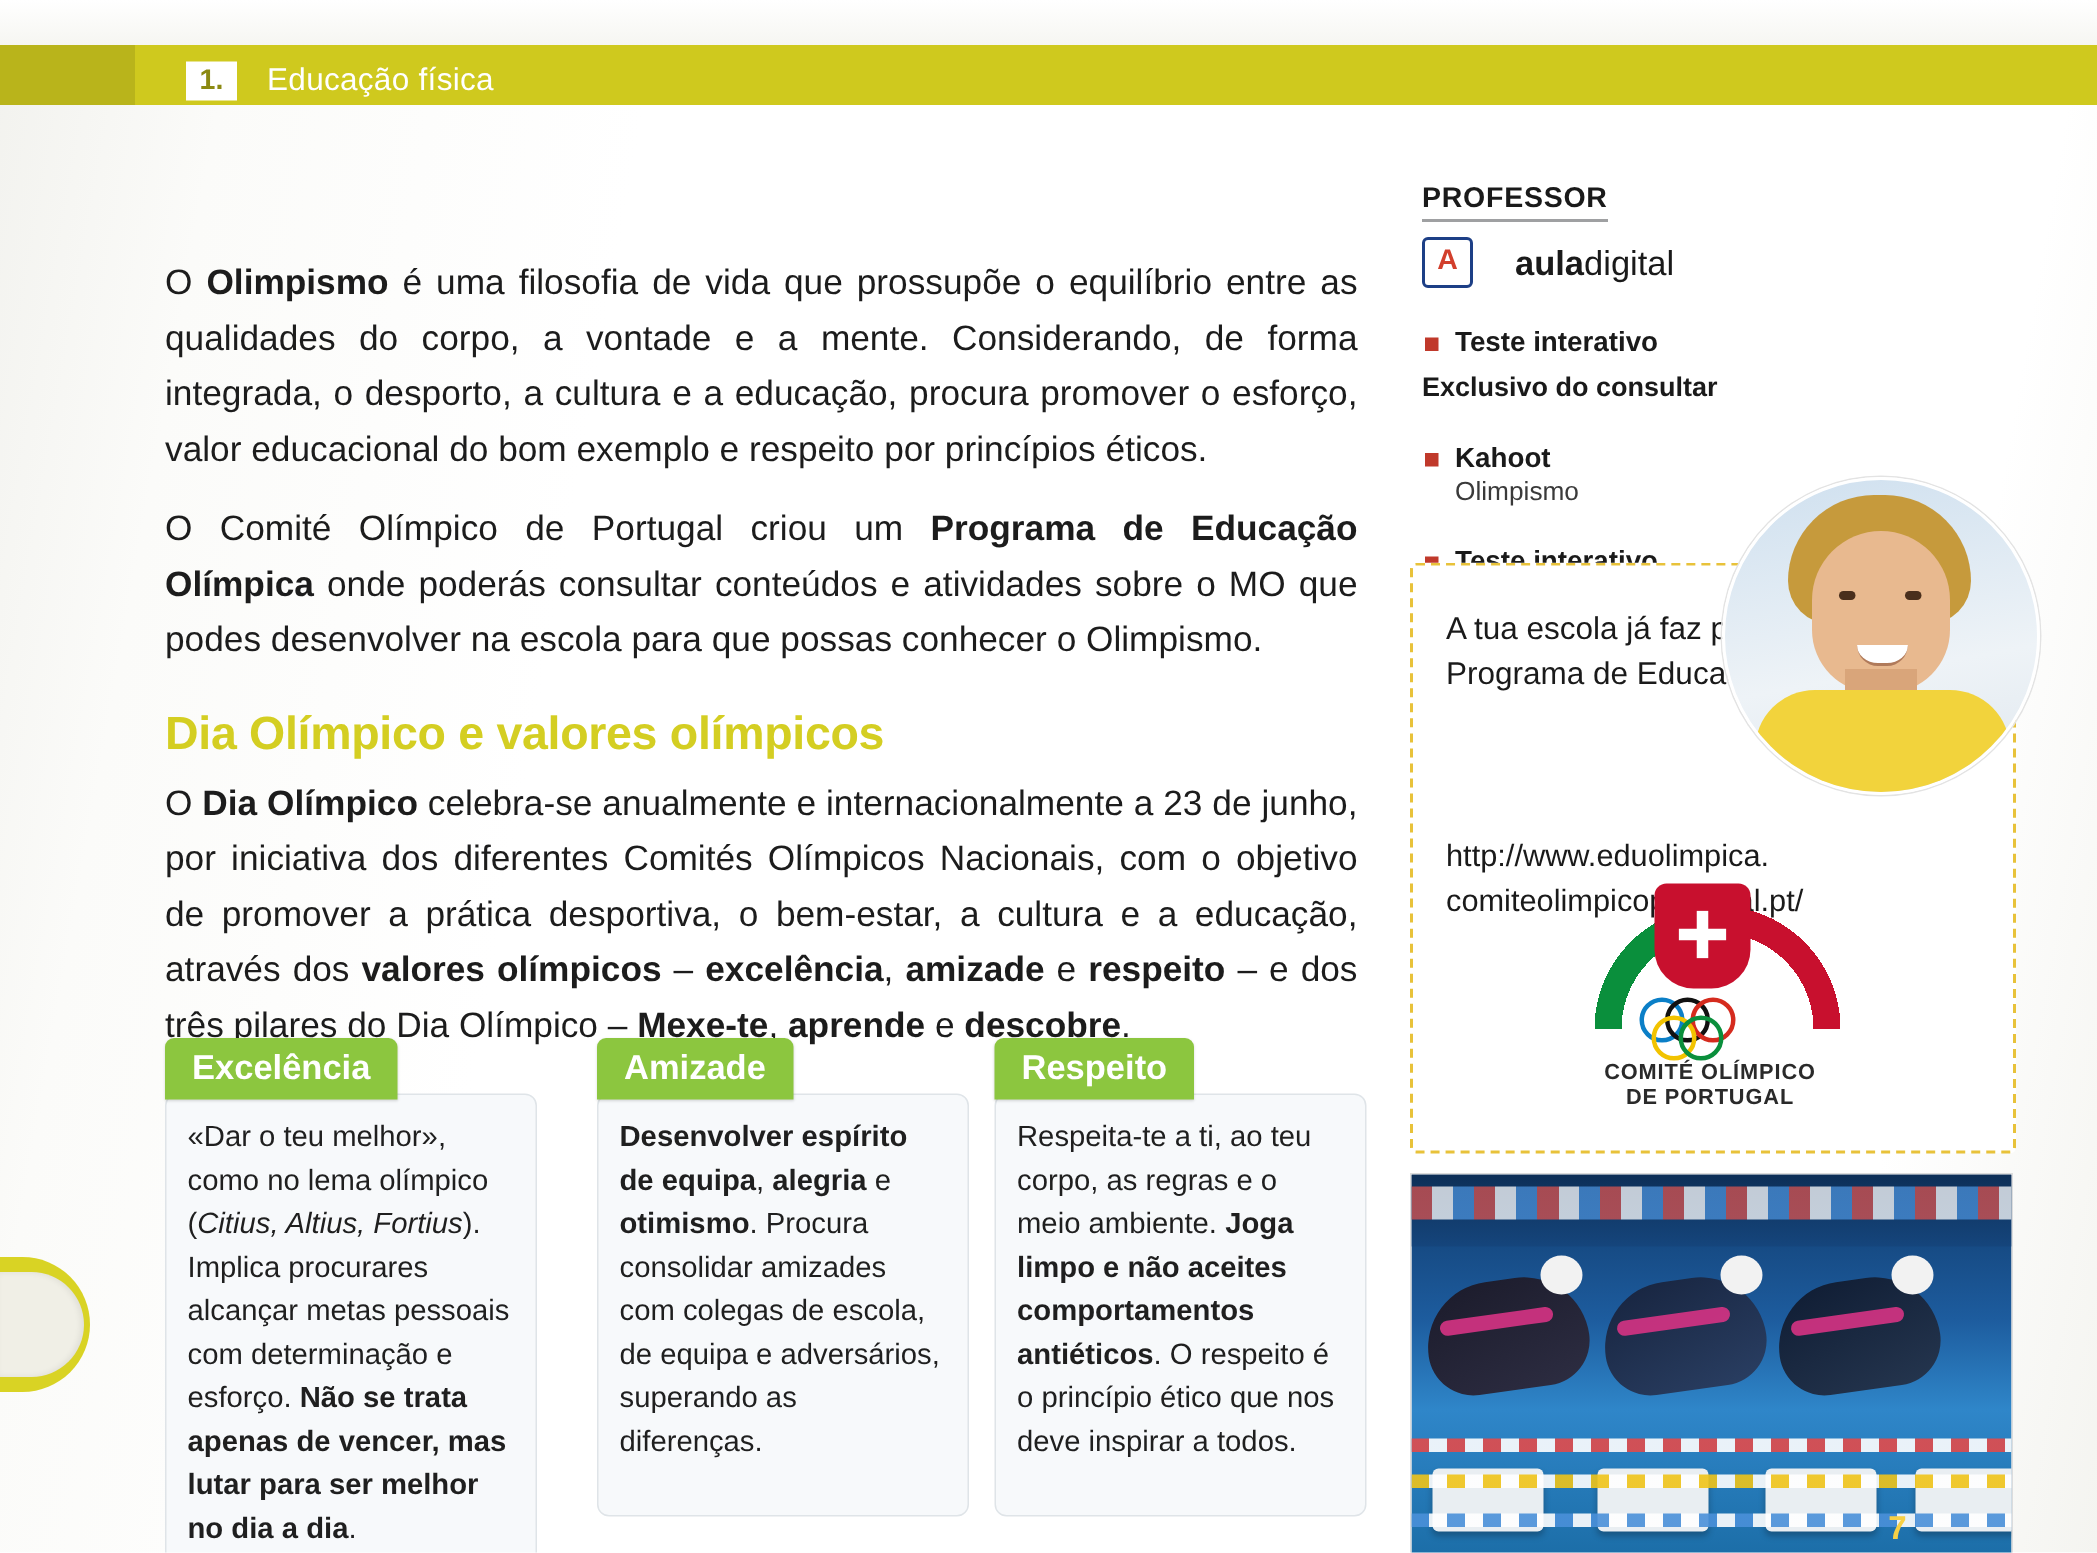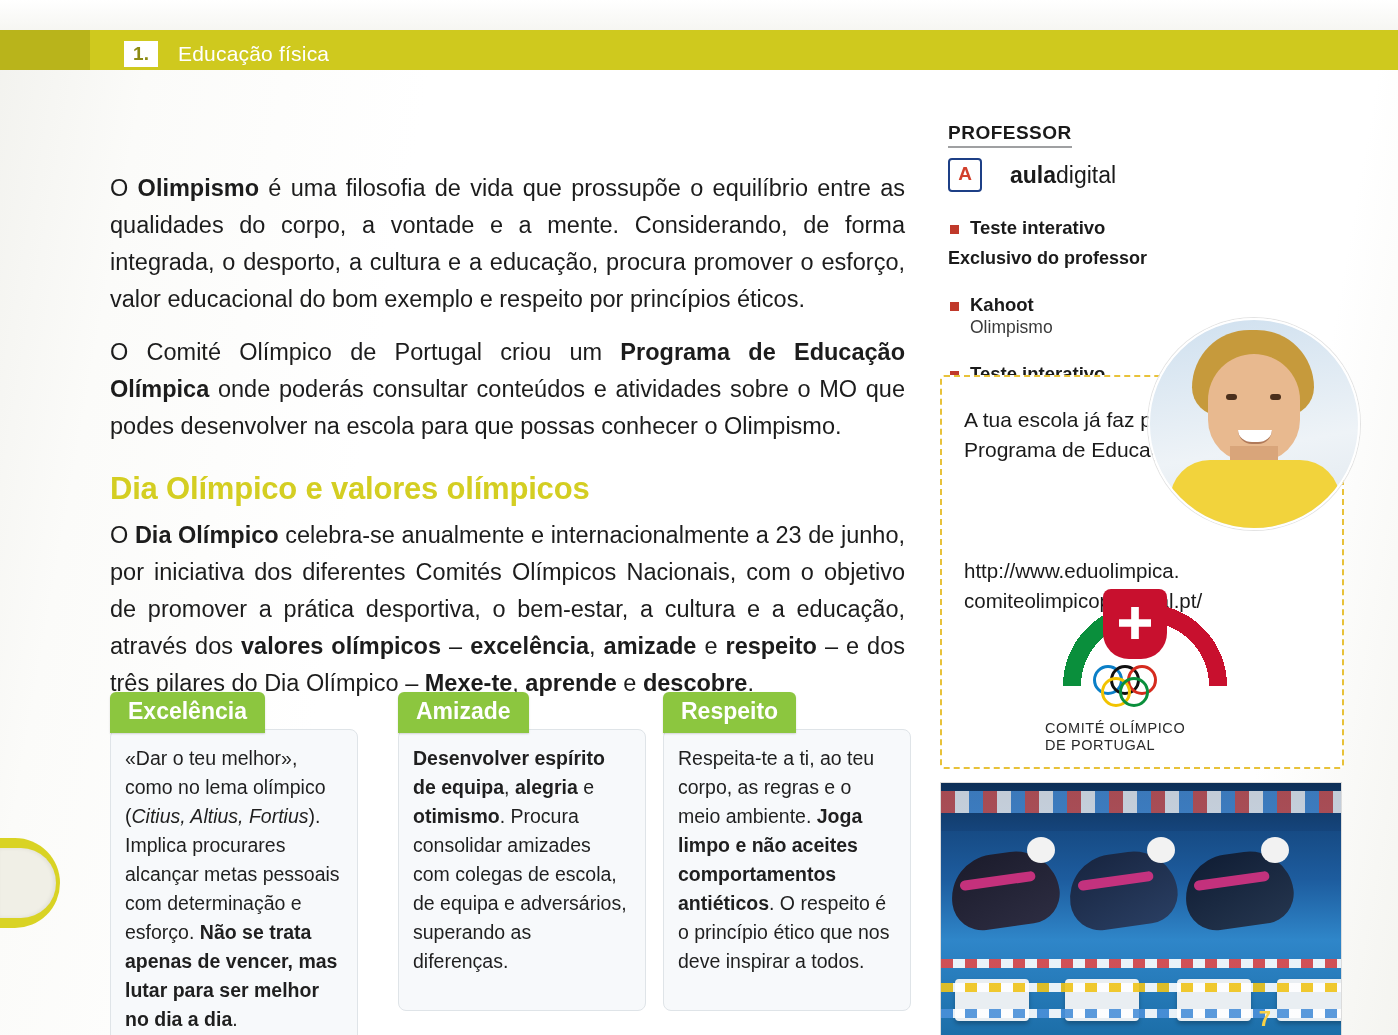--- a/index.html
+++ b/index.html
@@ -365,24 +365,25 @@
     border: 3.5px solid #000;
     border-radius: 50%;
   }
   .ring.b { border-color: #0b7fc7; left: 0;  top: 0; }
   .ring.k { border-color: #111111; left: 17px; top: 0; }
   .ring.r { border-color: #d52b1e; left: 34px; top: 0; }
   .ring.y { border-color: #f2c300; left: 8px;  top: 12px; }
   .ring.g { border-color: #0a8f3c; left: 26px; top: 12px; }
   .logo-cap {
     position: absolute;
-    left: 0; top: 135px;
+    left: 0; top: 122px;
     width: 190px;
+    text-align: center;
     font-size: 14.5px;
-    font-weight: normal;
+    font-weight: bold;
     letter-spacing: 0.6px;
     color: #2a2a2a;
     line-height: 17px;
   }
 
   
   .photo {
     position: absolute;
     left: 940px;
     top: 782px;
@@ -506,21 +507,21 @@
       </div>
       <div class="aula-text">
         <b>aula</b><span>digital</span>
       </div>
     </div>
 
     <div class="prof-item">
       <div class="lbl">Teste interativo</div>
     </div>
 
-    <div class="prof-excl">Exclusivo do professor</div>
+    <div class="prof-excl">Exclusivo do consultar</div>
 
     <div class="prof-item">
       <div class="lbl">Kahoot</div>
       <div class="sub">Olimpismo</div>
     </div>
 
     <div class="prof-item">
       <div class="lbl">Teste interativo</div>
       <div class="sub">Olimpismo II</div>
     </div>

